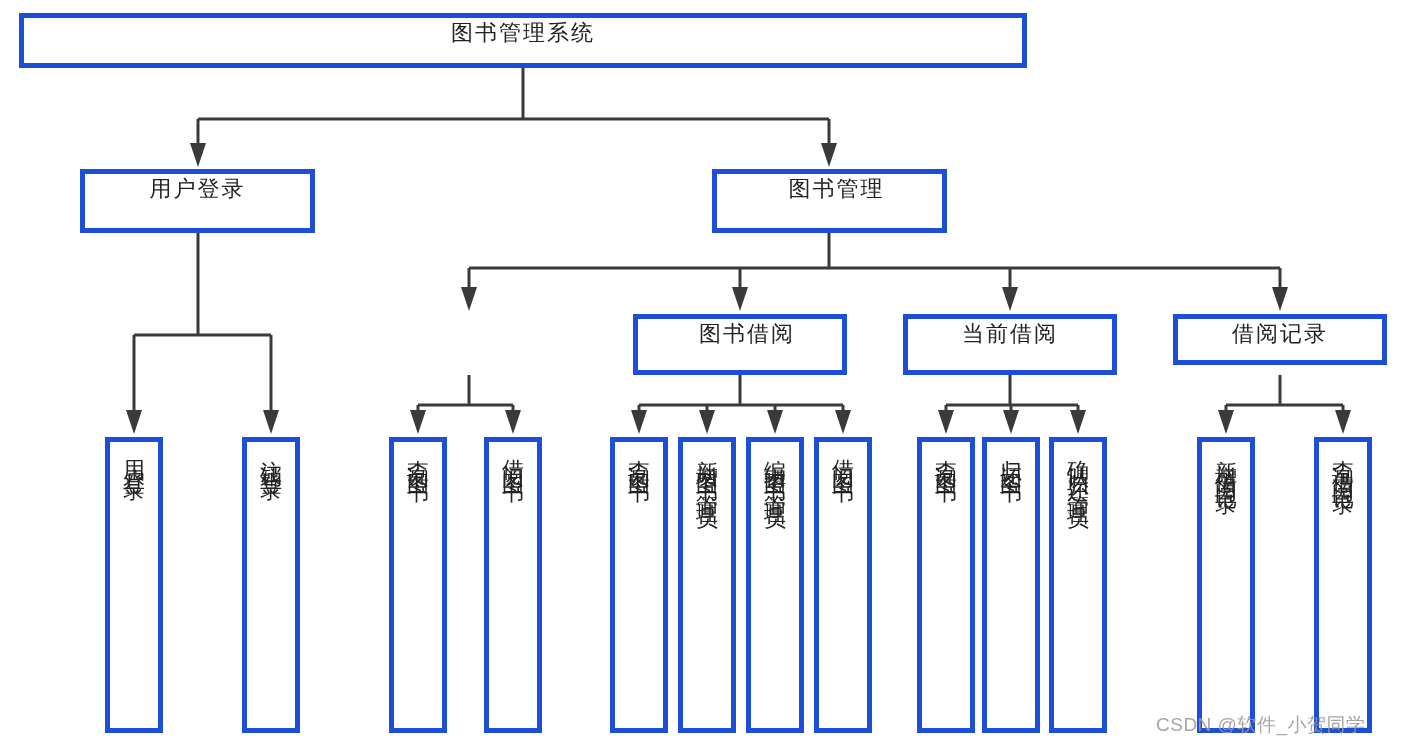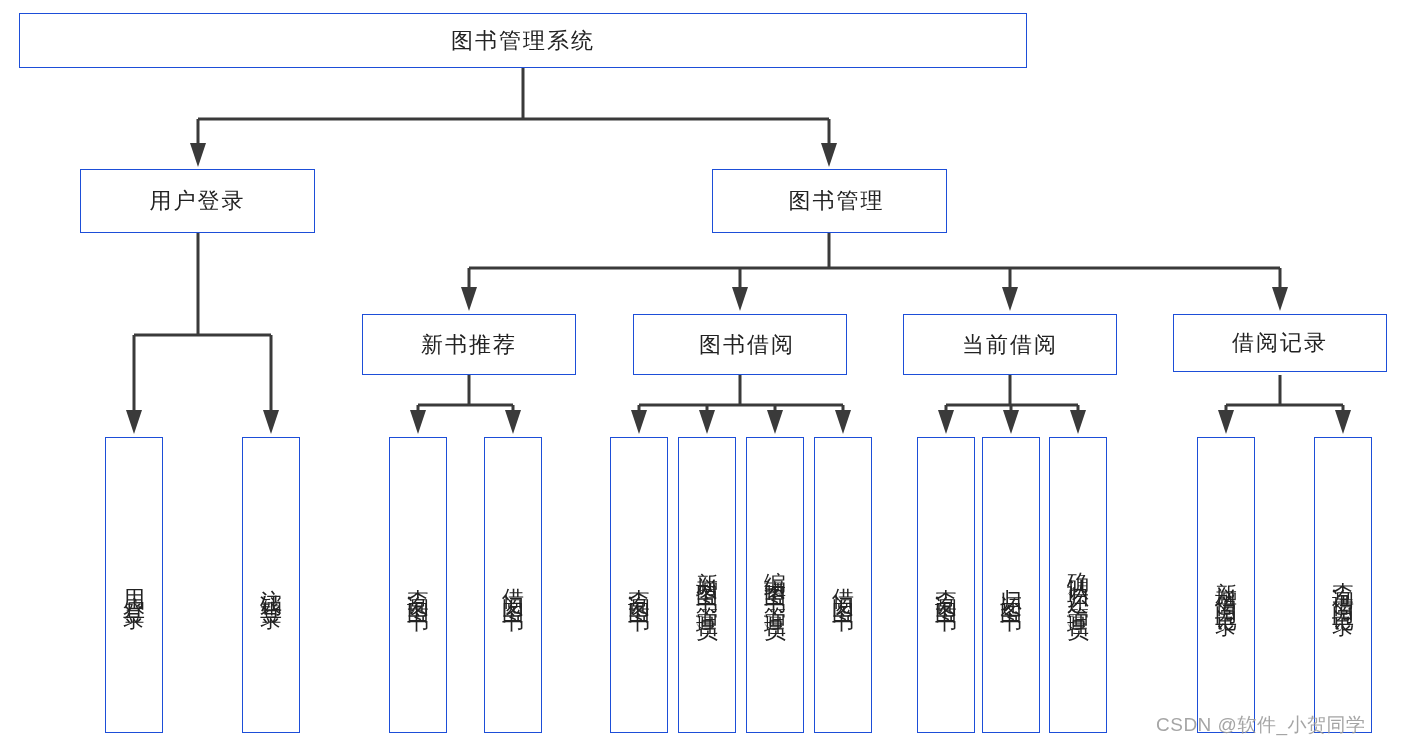--- a/index.html
+++ b/index.html
@@ -14,23 +14,23 @@
   #connectors {
     position: absolute;
     left: 0; top: 0;
     width: 1405px; height: 747px;
     z-index: 1;
   }
   .node {
     position: absolute;
     box-sizing: border-box;
     background: #ffffff;
-    border: 1px solid #1d4ed8;
+    border: 5px solid #1d4ed8;
     display: flex;
-    align-items: center;
+    align-items: flex-start;
     justify-content: center;
     z-index: 2;
   }
   .hlabel {
     font-size: 22px;
     color: #222222;
     letter-spacing: 2px;
     white-space: nowrap;
   }
   .vlabel {
@@ -44,21 +44,21 @@
   }
   
   .n-root { left: 19px;  top: 13px;  width: 1008px; height: 55px; }
   
   .n-user { left: 80px;  top: 169px; width: 235px; height: 64px; }
   .n-mgmt { left: 712px; top: 169px; width: 235px; height: 64px; padding-left: 14px; }
   
   .n-g0 { left: 362px;  top: 314px; width: 214px; height: 61px; }
   .n-g1 { left: 633px;  top: 314px; width: 214px; height: 61px; padding-left: 14px; }
   .n-g2 { left: 903px;  top: 314px; width: 214px; height: 61px; }
-  .n-g3 { left: 1173px; top: 314px; width: 214px; height: 58px; }
+  .n-g3 { left: 1173px; top: 314px; width: 214px; height: 51px; }
   
   .leaf { top: 437px; width: 58px; height: 296px; }
   .l-u0 { left: 105px; }
   .l-u1 { left: 242px; }
   .l-a0 { left: 389px; }
   .l-a1 { left: 484px; }
   .l-b0 { left: 610px; }
   .l-b1 { left: 678px; }
   .l-b2 { left: 746px; }
   .l-b3 { left: 814px; }
@@ -127,23 +127,20 @@
     <span class="hlabel">图书管理系统</span>
   </div>
 
   <div class="node n-user">
     <span class="hlabel">用户登录</span>
   </div>
   <div class="node n-mgmt">
     <span class="hlabel">图书管理</span>
   </div>
 
-  <div class="node n-g0">
-    <span class="hlabel">新书推荐</span>
-  </div>
   <div class="node n-g1">
     <span class="hlabel">图书借阅</span>
   </div>
   <div class="node n-g2">
     <span class="hlabel">当前借阅</span>
   </div>
   <div class="node n-g3">
     <span class="hlabel">借阅记录</span>
   </div>
 

